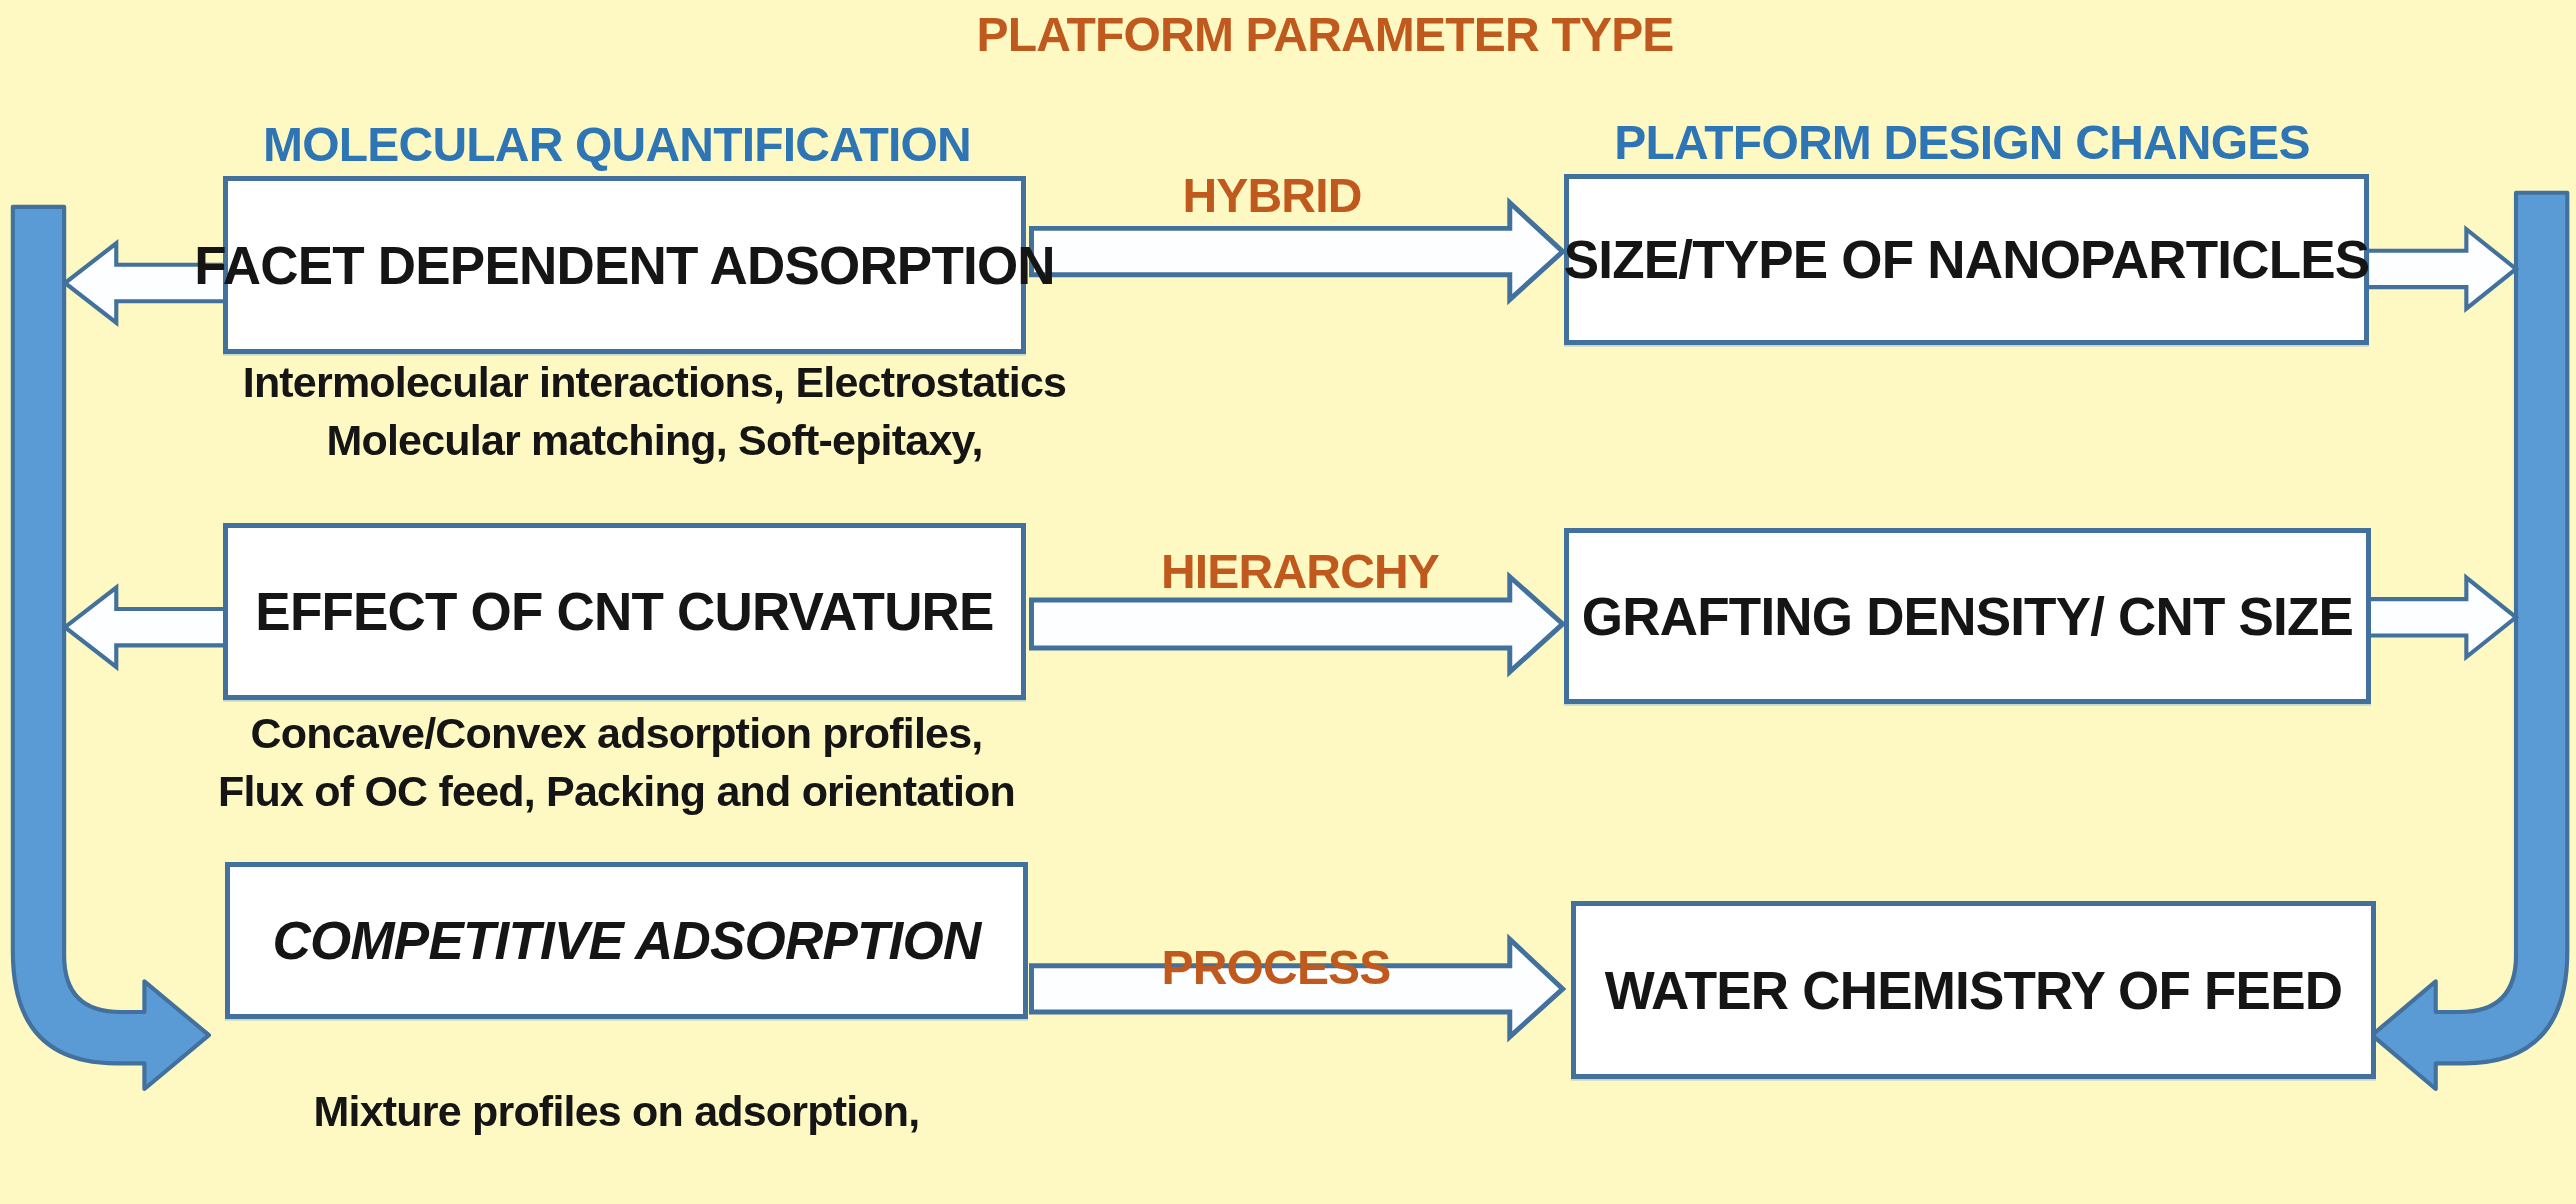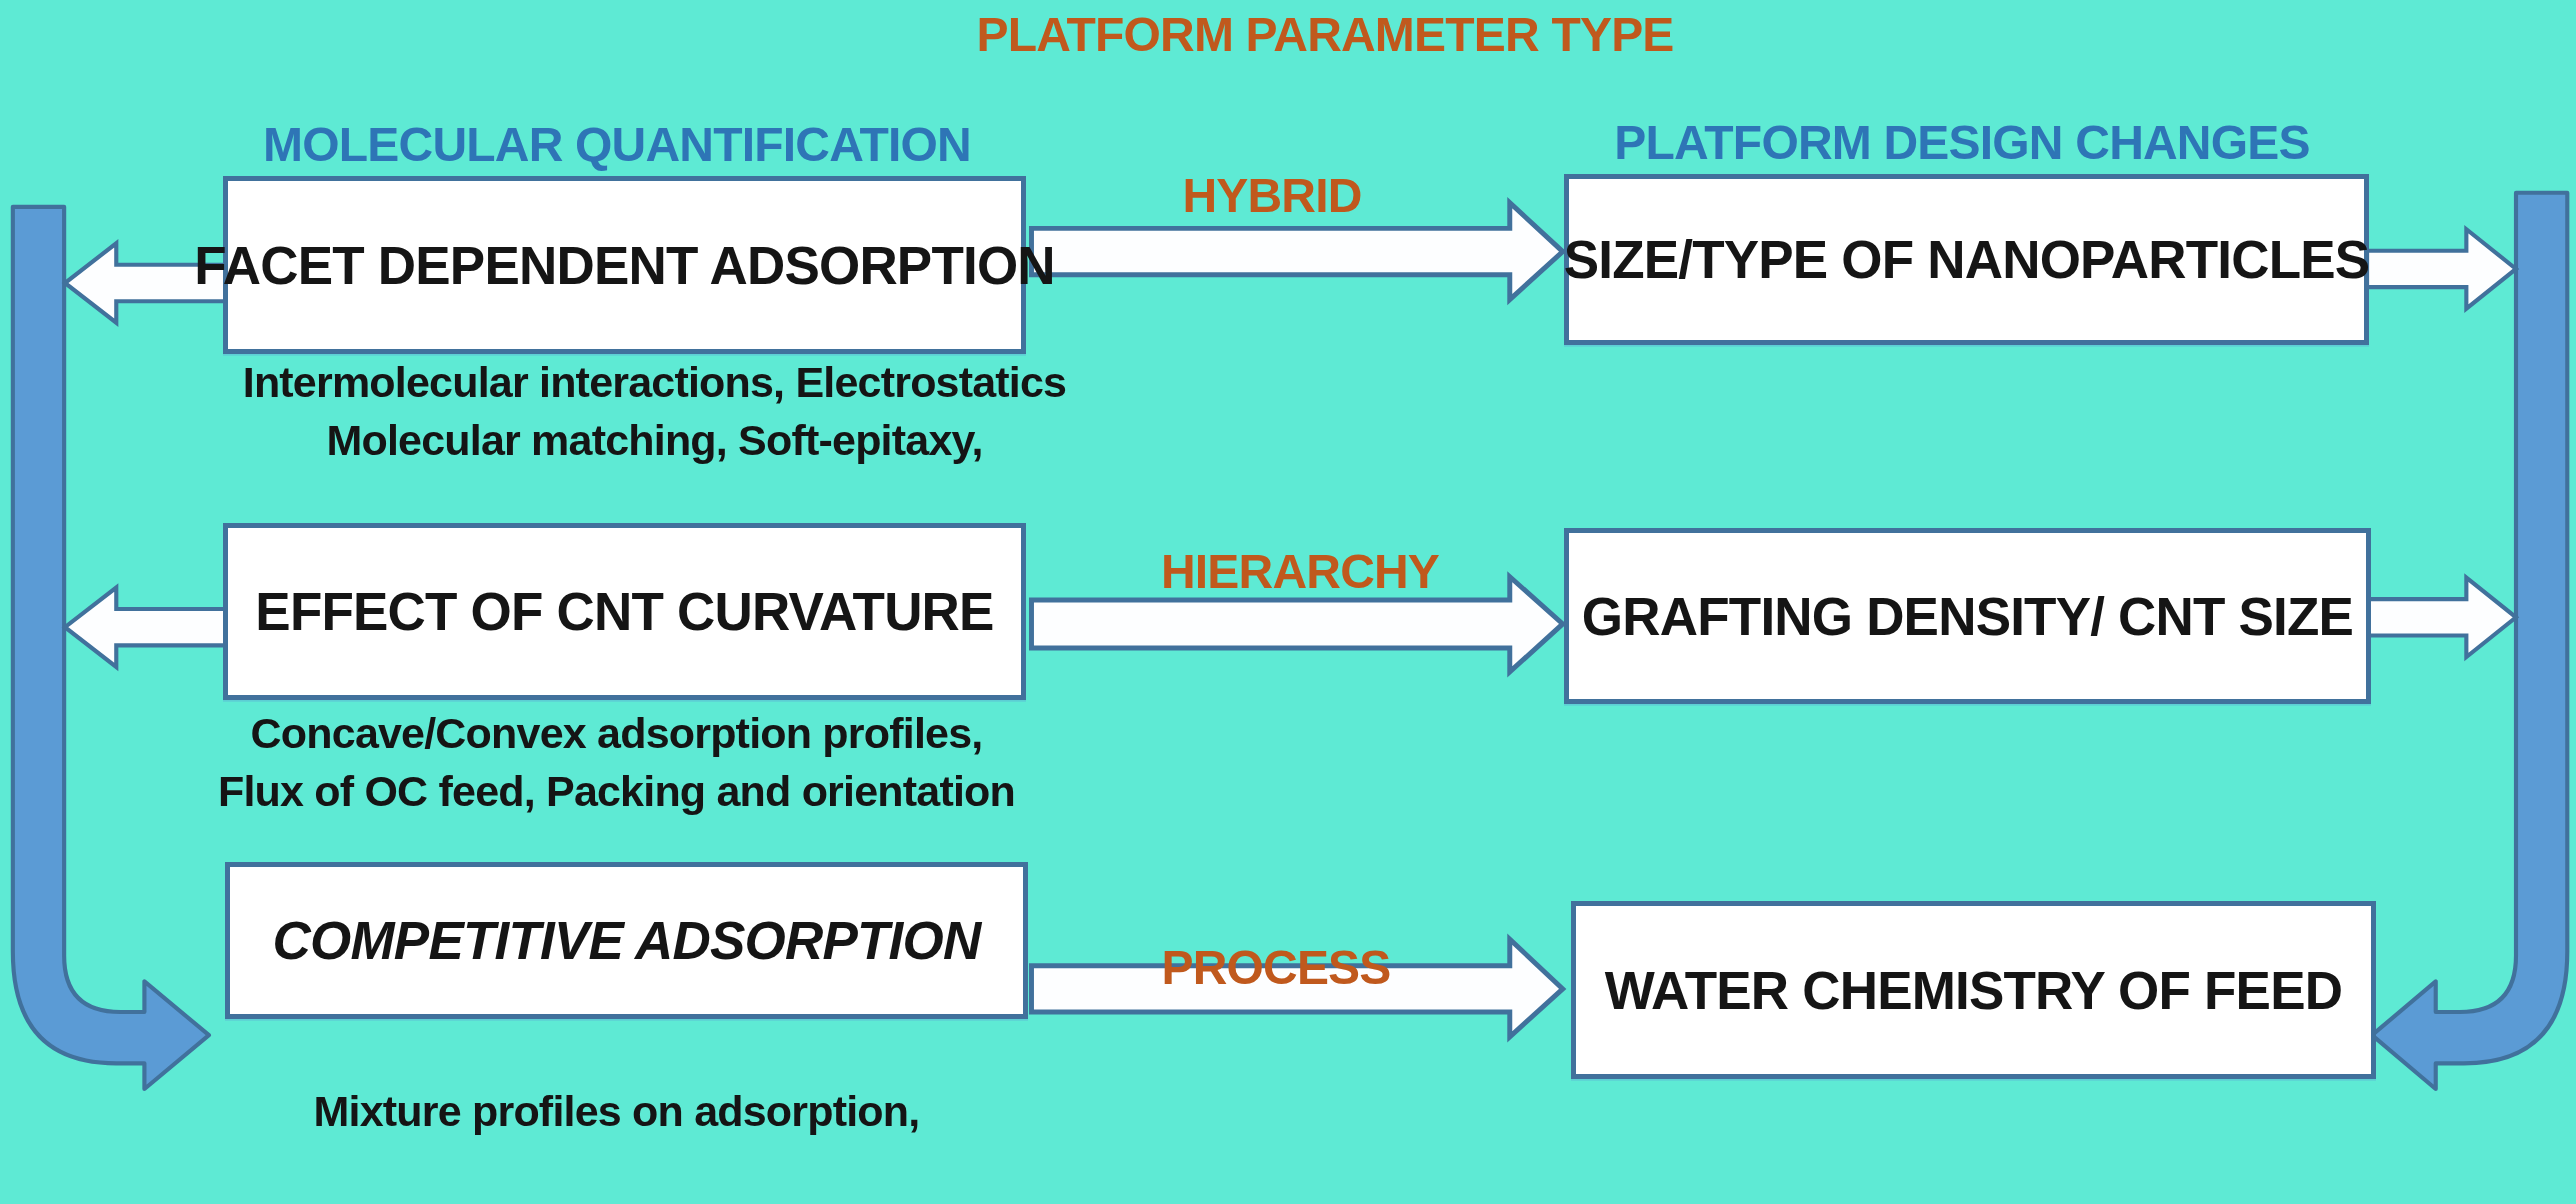--- a/index.html
+++ b/index.html
@@ -7,21 +7,21 @@
     --hblue:#2E75B6;
     --border:#41719C;
     --fill:#5B9BD5;
     --ink:#151515;
   }
   html,body{margin:0;padding:0;background:#ffffff;}
   #stage{
     position:relative;
     width:2576px;
     height:1204px;
-    background:#5eead4;
+    background:#fef9c3;
     overflow:hidden;
     font-family:"Liberation Sans", sans-serif;
     font-weight:bold;
   }
   #arrow-layer{position:absolute;left:0;top:0;}
   .txt{
     position:absolute;
     display:flex;
     align-items:center;
     justify-content:center;

